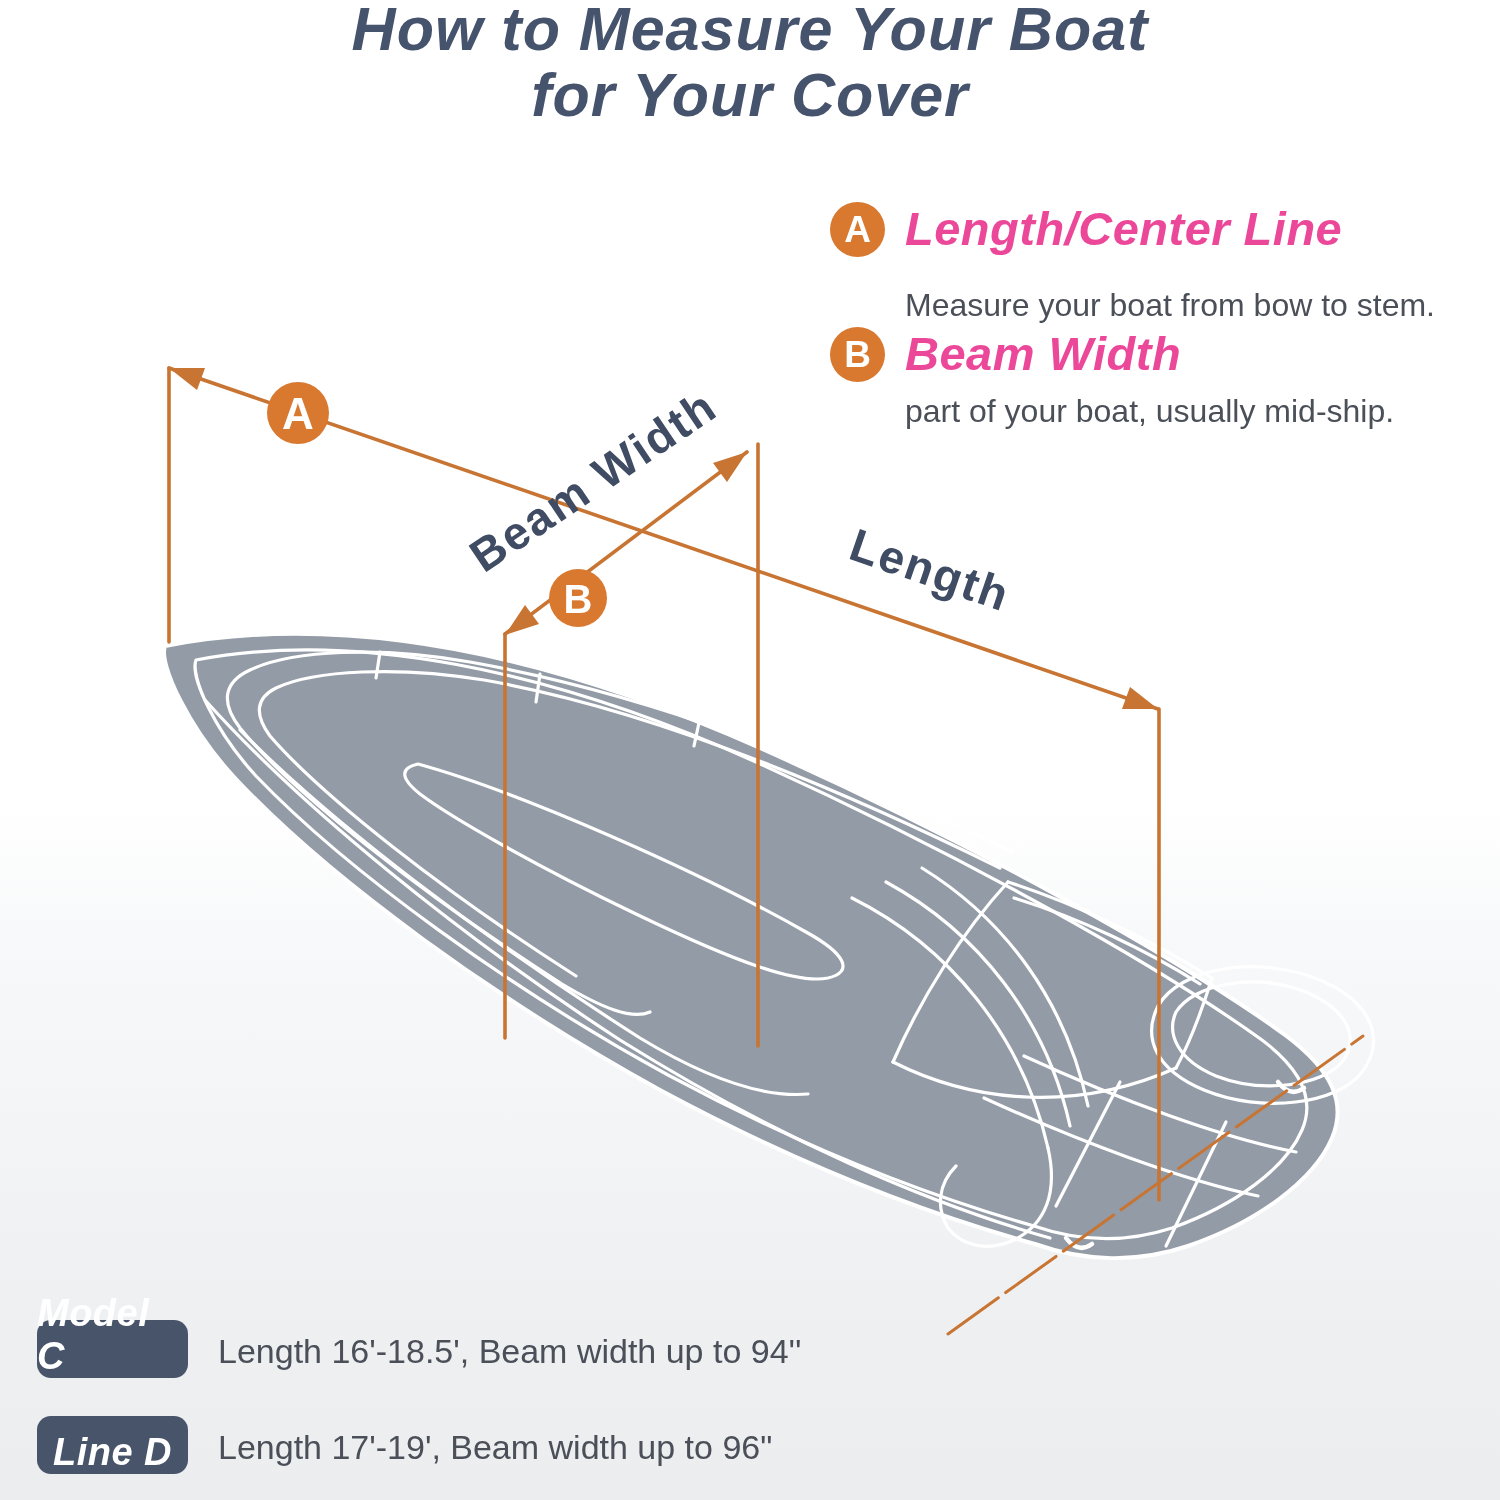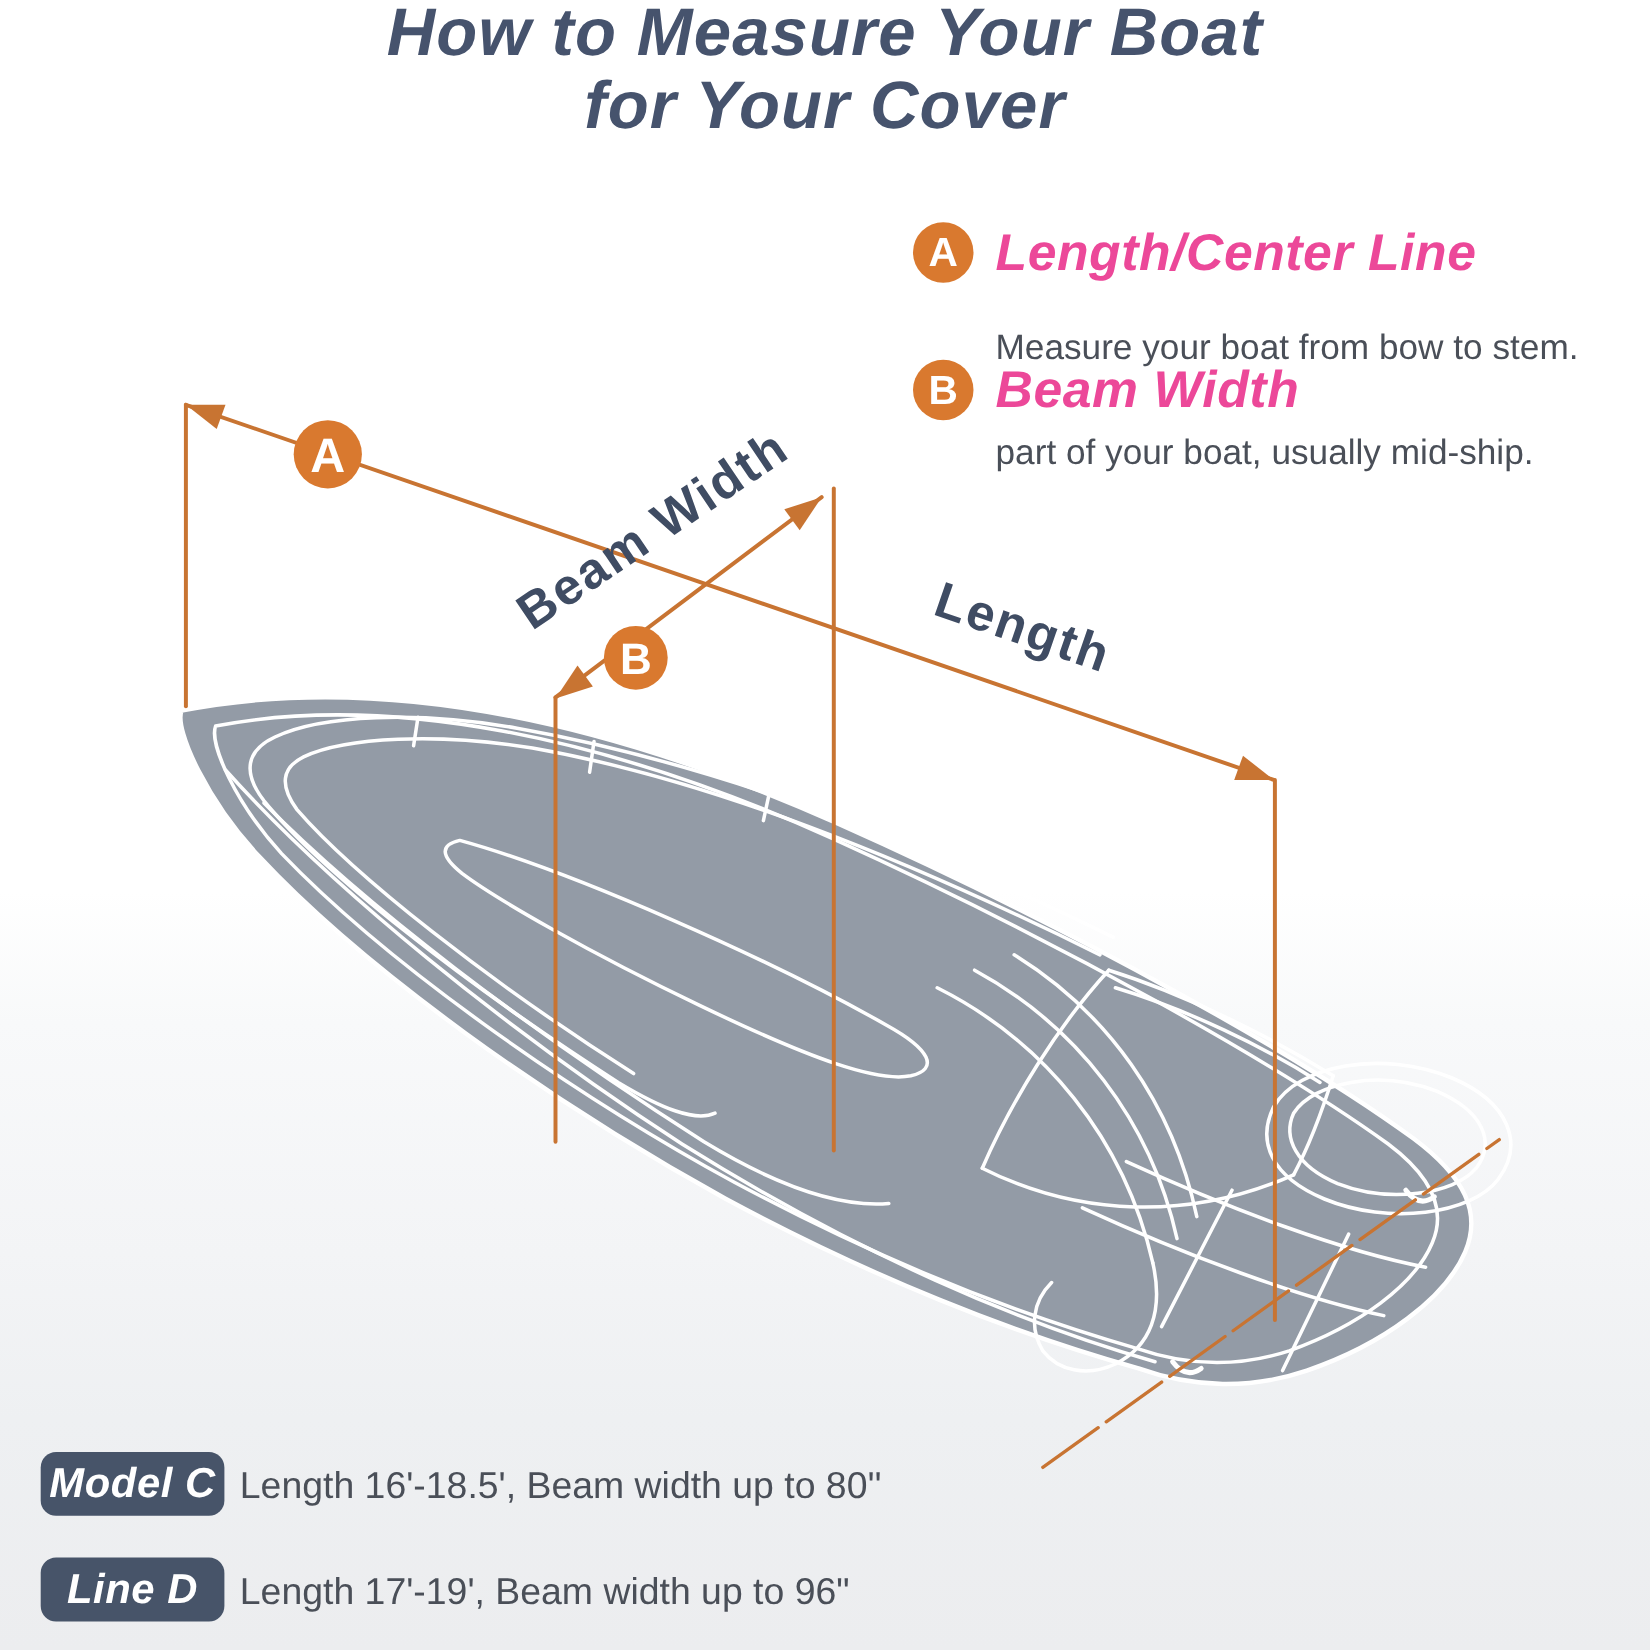--- a/index.html
+++ b/index.html
@@ -26,23 +26,23 @@
   }
   .legend-title{
     font-size:47px;line-height:52px;font-weight:bold;font-style:italic;
     color:#ec4899;letter-spacing:.5px;
   }
   .legend-desc{
     font-size:32px;line-height:49px;color:#4a4f58;
   }
   
   .model-badge{
-    width:167px;height:58px;border-radius:14px;background:#475469;
+    width:151px;height:58px;border-radius:14px;background:#475469;
     color:#ffffff;font-size:38px;font-weight:bold;font-style:italic;
-    display:flex;align-items:center;justify-content:center;letter-spacing:.5px;
+    display:flex;align-items:flex-end;justify-content:center;letter-spacing:.5px;
   }
   .model-spec{
     font-size:34px;line-height:40px;color:#4a4f58;
   }
   
   .boatline{fill:none;stroke:#ffffff;stroke-width:3.2;stroke-linecap:round;stroke-linejoin:round;}
   .boatline-thick{fill:none;stroke:#ffffff;stroke-width:4;stroke-linecap:round;stroke-linejoin:round;}
   .measure{fill:none;stroke:#c87432;stroke-width:3.6;stroke-linecap:round;}
   .diagram-label{
     font-family:"Liberation Sans",sans-serif;font-weight:bold;
@@ -131,36 +131,36 @@
       <text class="diagram-label" x="602" y="494" text-anchor="middle" transform="rotate(-34 602 494)">Beam  Width</text>
       <text class="diagram-label" x="925" y="585" text-anchor="middle" transform="rotate(19 925 585)">Length</text>
     </g>
   </svg>
 
   <div>
     <div class="abs legend-marker" style="left:830px;top:202px;">
       <span>A</span>
     </div>
     <div class="abs legend-title" style="left:905px;top:203px;">Length/Center Line</div>
-    <div class="abs legend-desc" style="left:905px;top:291px;">Measure your boat from bow to stem.</div>
+    <div class="abs legend-desc" style="left:905px;top:281px;">Measure your boat from bow to stem.</div>
 
     <div class="abs legend-marker" style="left:830px;top:327px;">
       <span>B</span>
     </div>
     <div class="abs legend-title" style="left:905px;top:328px;">Beam Width</div>
     <div class="abs legend-desc" style="left:905px;top:387px;">
       <div>part of your boat, usually mid-ship.</div>
     </div>
   </div>
 
   <div>
     <div class="abs model-badge" style="left:37px;top:1320px;">
       <span>Model C</span>
     </div>
-    <div class="abs model-spec" style="left:218px;top:1331px;">Length 16'-18.5', Beam width up to 80''</div>
+    <div class="abs model-spec" style="left:218px;top:1331px;">Length 16'-18.5', Beam width up to 94''</div>
 
     <div class="abs model-badge" style="left:37px;top:1416px;">
       <span>Line D</span>
     </div>
     <div class="abs model-spec" style="left:218px;top:1427px;">Length 17'-19', Beam width up to 96"</div>
   </div>
 
 </div>
 
 </body></html>

